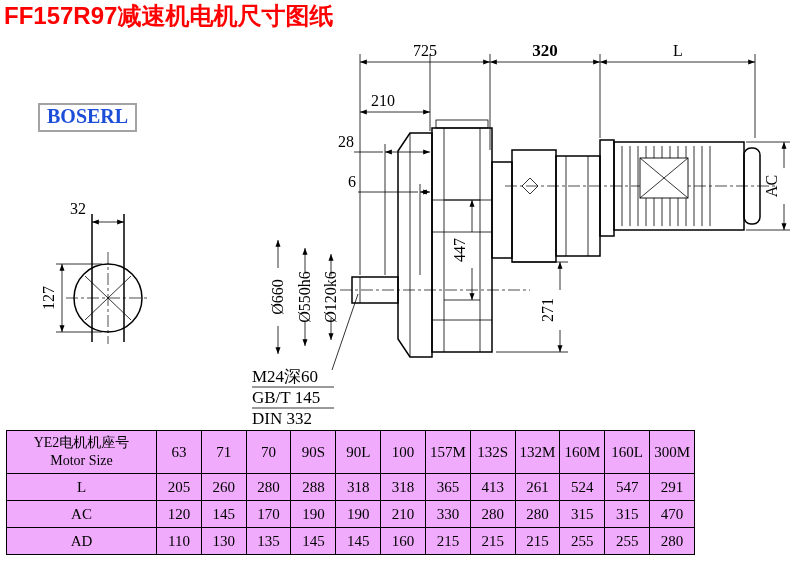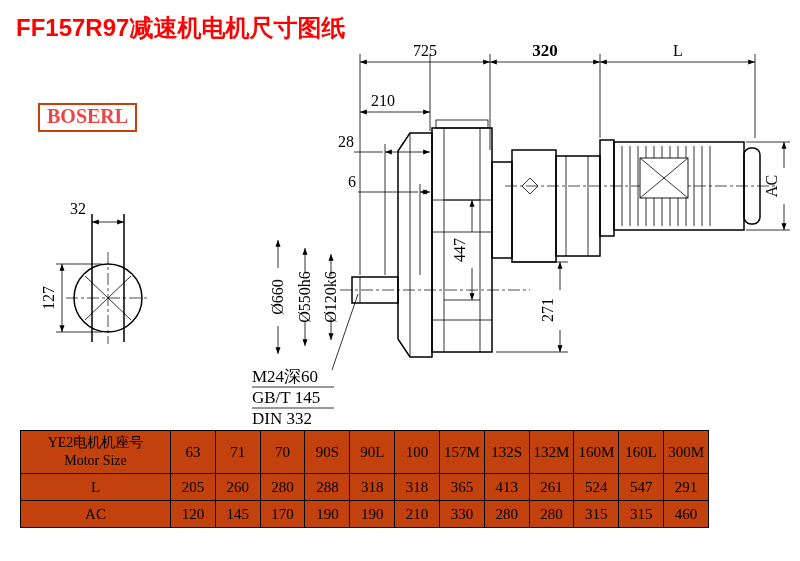--- a/index.html
+++ b/index.html
@@ -1,34 +1,34 @@
 <!DOCTYPE html>
 <html><head>
 <meta charset="utf-8">
 <style>
   html,body{margin:0;padding:0;background:#fff;}
   .page{position:relative;width:800px;height:561px;background:#ffffff;overflow:hidden;
         font-family:"Liberation Serif",serif;color:#000;}
-  .title{position:absolute;left:4px;top:0px;margin:12px;
+  .title{position:absolute;left:4px;top:0px;margin:0;
          font-family:"Liberation Sans",sans-serif;font-weight:bold;
          font-size:24px;color:#fe0000;letter-spacing:0px;}
   .brand{position:absolute;left:38px;top:103px;
-         border:2px solid #c2410c;color:#ef4444;background:#fff;
+         border:2px solid #a3a3a3;color:#1d4ed8;background:#fff;
          font-family:"Liberation Serif",serif;font-weight:bold;
          font-size:20px;padding:0px 7px 2px 7px;}
   svg.drawing{position:absolute;left:0;top:0;}
   svg .thin{stroke:#000;stroke-width:0.8;fill:none;}
   svg .thick{stroke:#000;stroke-width:1.5;fill:none;}
   svg .dim{stroke:#000;stroke-width:0.8;fill:none;}
   svg .cl{stroke:#000;stroke-width:0.7;stroke-dasharray:12 3 3 3;fill:none;}
   svg text.lbl{font-family:"Liberation Serif",serif;font-size:16px;fill:#000;}
   svg text.lblb{font-family:"Liberation Serif",serif;font-size:17px;font-weight:bold;fill:#000;}
   svg text.note{font-family:"Liberation Serif",serif;font-size:17px;fill:#000;}
-  table.spec{position:absolute;left:20px;top:430px;width:689px;
-             border-collapse:collapse;table-layout:fixed;background:#c2410c;}
+  table.spec{position:absolute;left:6px;top:430px;width:689px;
+             border-collapse:collapse;table-layout:fixed;background:#f0abfc;}
   table.spec th,table.spec td{border:1px solid #000;text-align:center;vertical-align:middle;
              font-family:"Liberation Serif",serif;font-size:15px;font-weight:normal;
              padding:0;height:26px;}
   table.spec thead th{height:42px;}
   .hdr-cn{font-size:14px;line-height:18px;}
   .hdr-en{font-family:Liberation Serif, serif;font-size:14px;line-height:18px;}
   col.c0{width:150px;}
 </style>
 </head>
 <body>
@@ -250,18 +250,33 @@
         <td>145</td>
         <td>170</td>
         <td>190</td>
         <td>190</td>
         <td>210</td>
         <td>330</td>
         <td>280</td>
         <td>280</td>
         <td>315</td>
         <td>315</td>
-        <td>460</td>
+        <td>470</td>
+      </tr>
+      <tr>
+        <td>AD</td>
+        <td>110</td>
+        <td>130</td>
+        <td>135</td>
+        <td>145</td>
+        <td>145</td>
+        <td>160</td>
+        <td>215</td>
+        <td>215</td>
+        <td>215</td>
+        <td>255</td>
+        <td>255</td>
+        <td>280</td>
       </tr>
     </tbody>
   </table>
 
 </div>
 
 </body></html>

